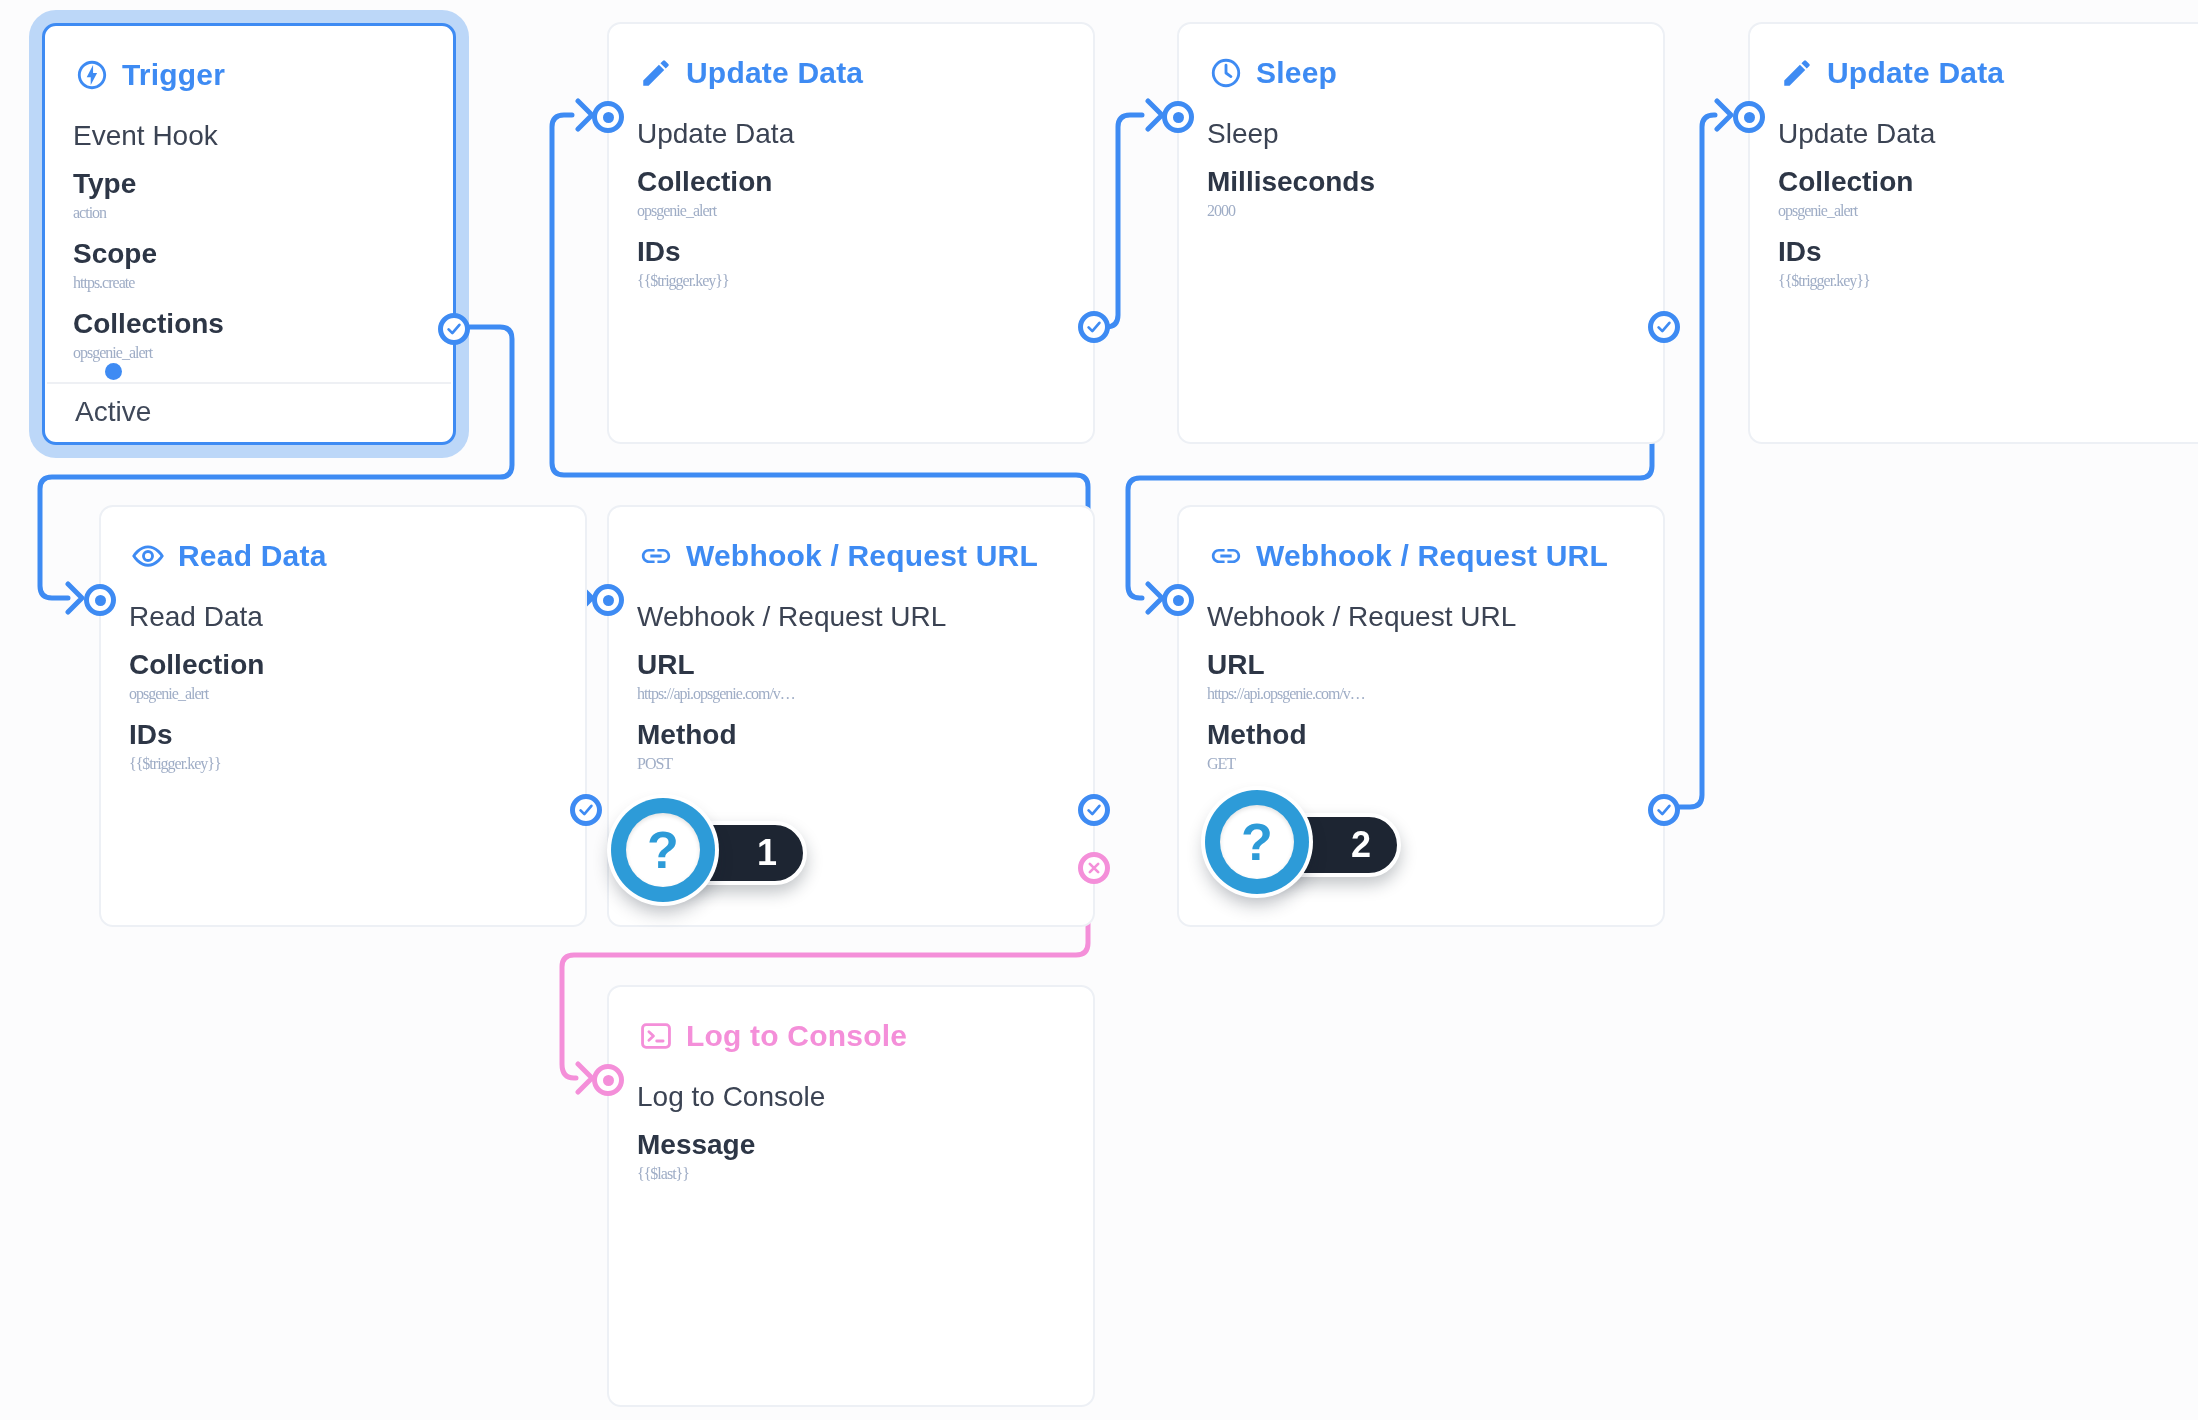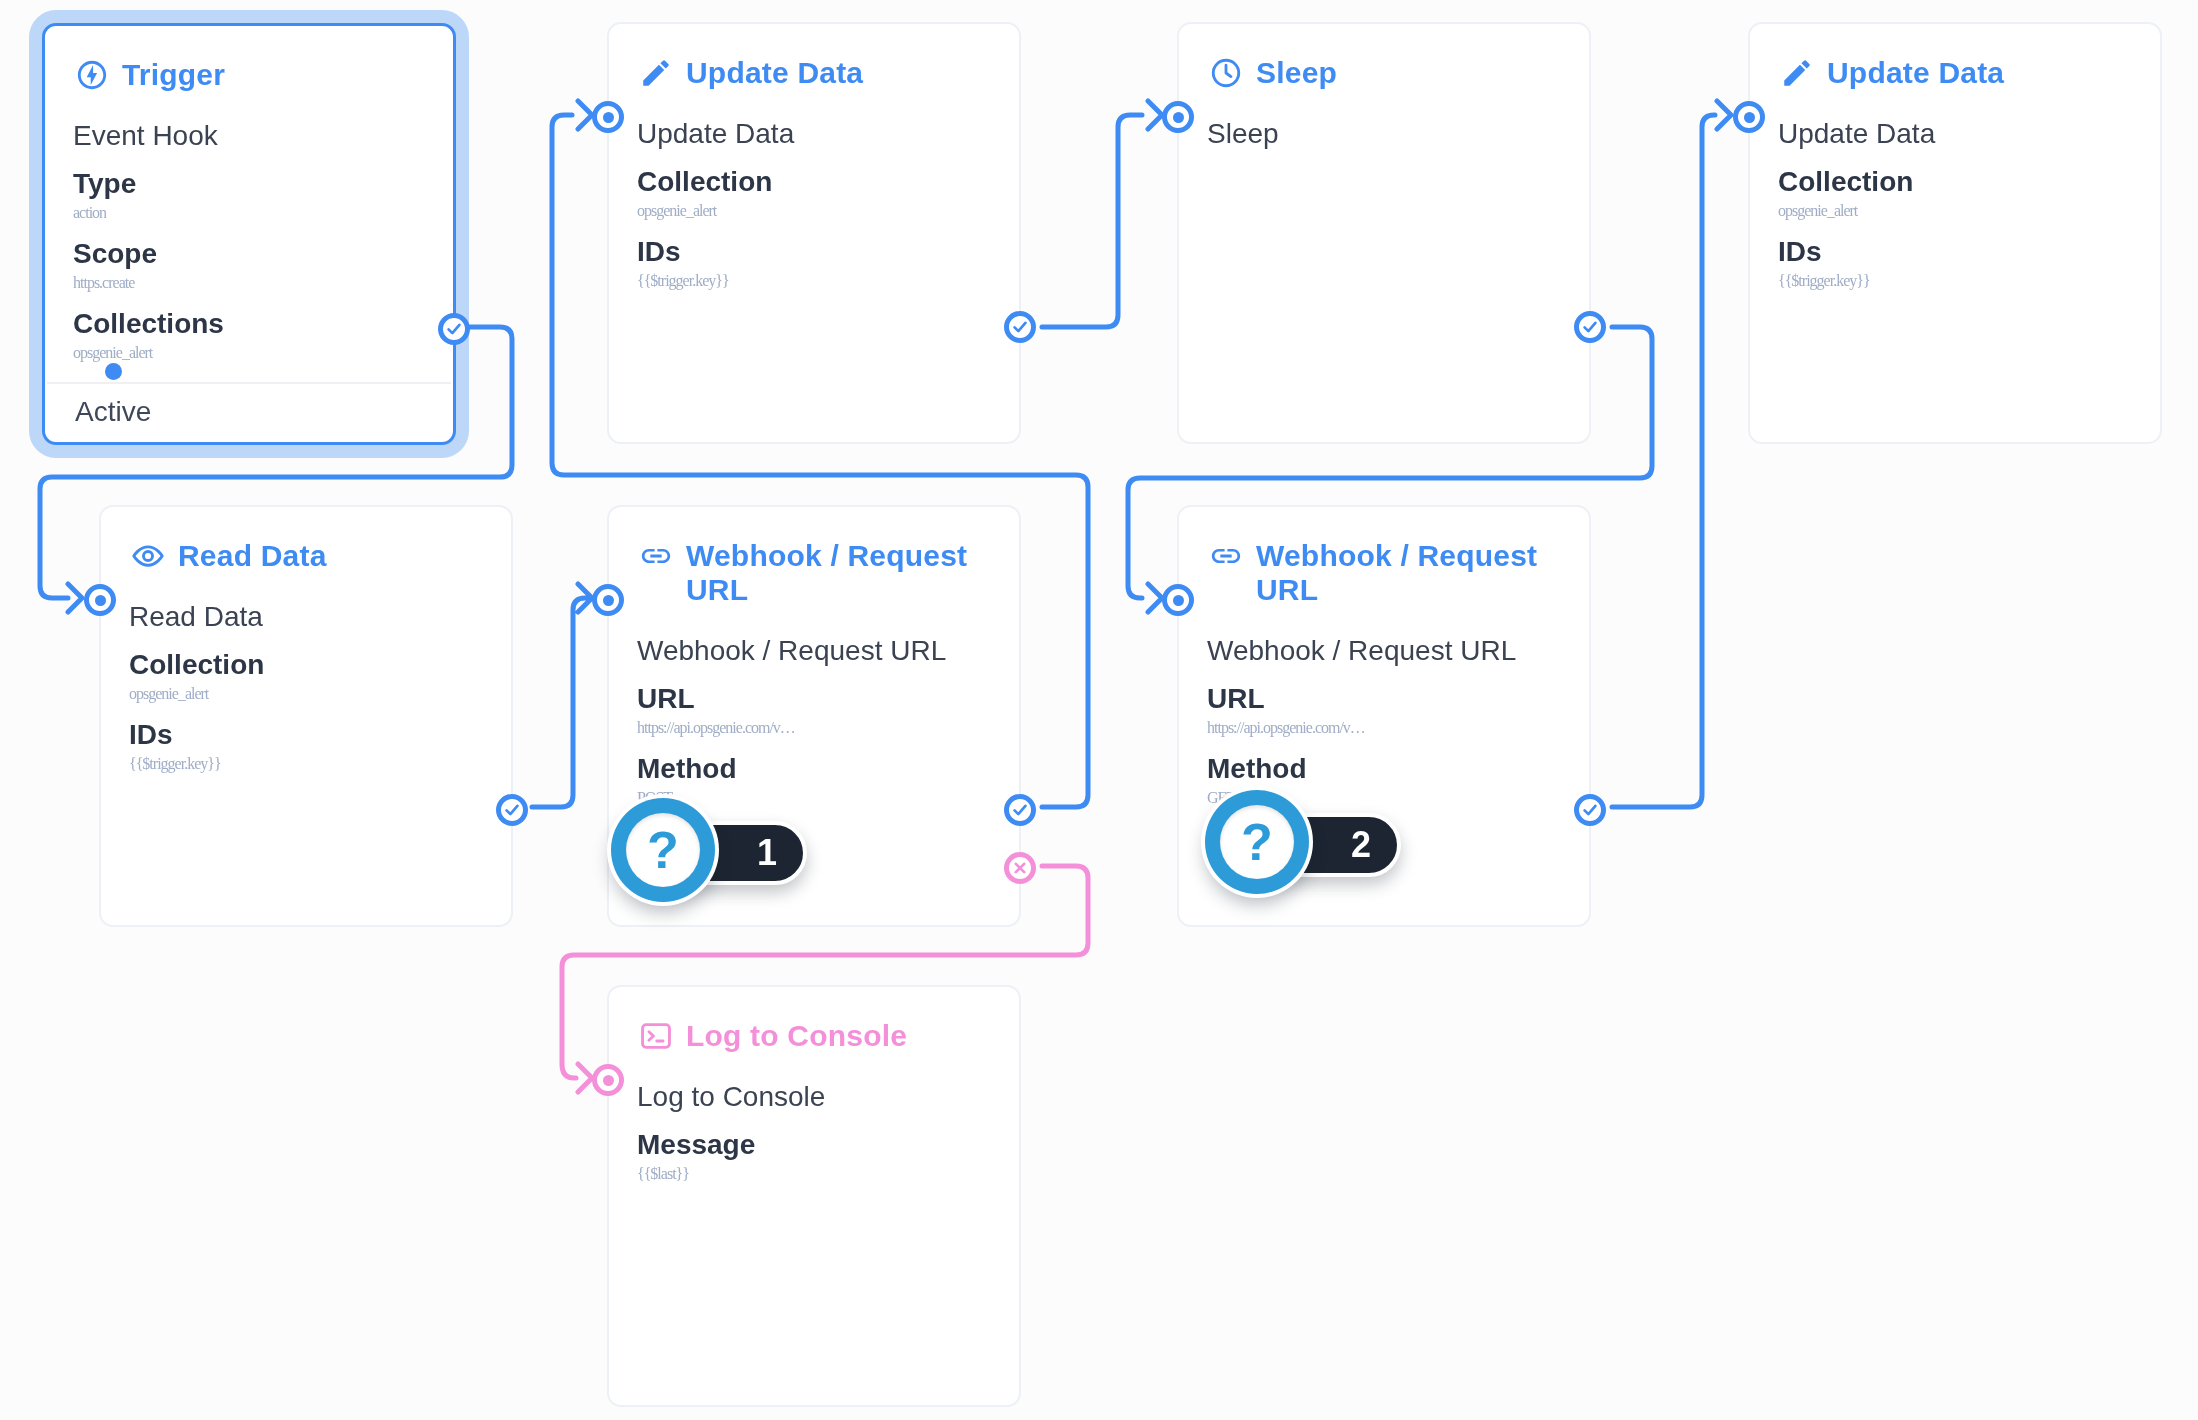--- a/index.html
+++ b/index.html
@@ -21,21 +21,21 @@
     background:var(--canvas);
     position:relative;
     overflow:hidden;
   }
   #wires{position:absolute;left:0;top:0;z-index:1;pointer-events:none}
   #wires path{fill:none;stroke-width:5;stroke-linecap:round;stroke-linejoin:round}
   #wires path.blue{stroke:var(--accent)}
   #wires path.pink{stroke:var(--pink)}
 
   .node{
-    position:absolute;width:414px;height:422px;
+    position:absolute;width:488px;height:422px;
     background:#fff;border:2px solid var(--card-border);border-radius:14px;
     z-index:2;
   }
   .node-trigger{
     width:414px;height:422px;
     border:3px solid var(--accent);
     box-shadow:0 0 0 13px var(--halo);
   }
   .node-title{
     display:flex;gap:13px;
@@ -175,20 +175,24 @@
   </div>
 <div class="node node-sleep">
     <div class="node-title">
       <svg class="ticon" viewBox="0 0 24 24" fill="none" stroke="currentColor" stroke-width="2">
         <circle cx="12" cy="12" r="9"></circle>
         <path d="M12 6.5V12l3.5 2.5" stroke-linecap="round" stroke-linejoin="round"></path>
       </svg>
       <span class="node-title-text">Sleep</span>
     </div>
     <div class="node-name">Sleep</div>
+    <div class="fields">
+      <div class="f-label">Milliseconds</div>
+      <div class="f-value">2000</div>
+    </div>
   <div class="port port-in">
       <span class="port-dot"></span>
     </div>
     <div class="port port-resolve" style="color: var(--accent);">
       <span>
         <svg viewBox="0 0 24 24" fill="none" stroke="currentColor" stroke-width="3.2" stroke-linecap="round" stroke-linejoin="round">
           <path d="M5.5 12.5l4.5 4.5 8.5-10"></path>
         </svg>
       </span>
     </div>

